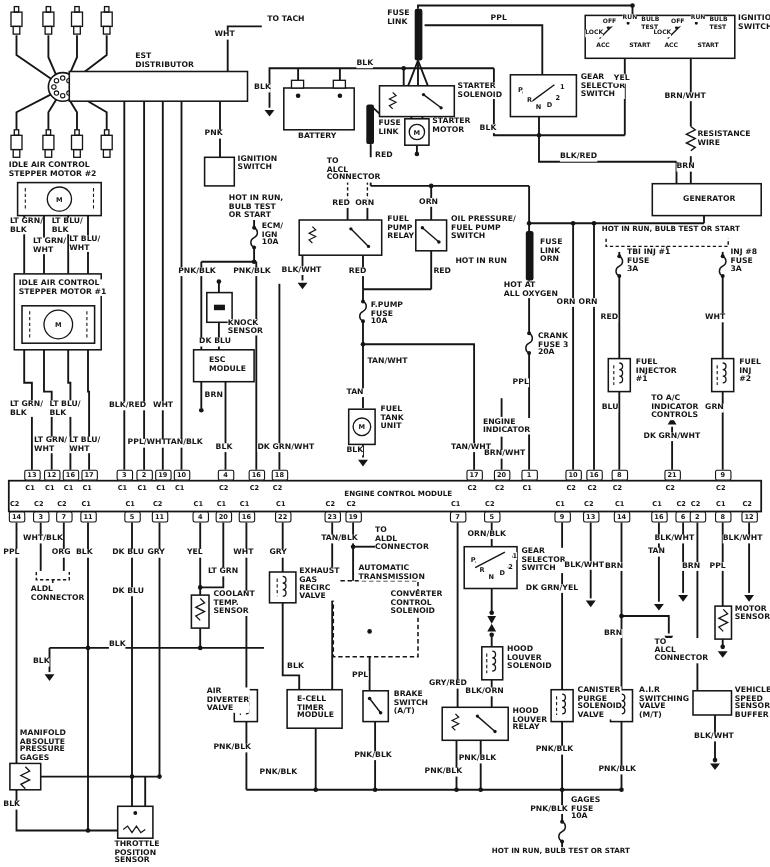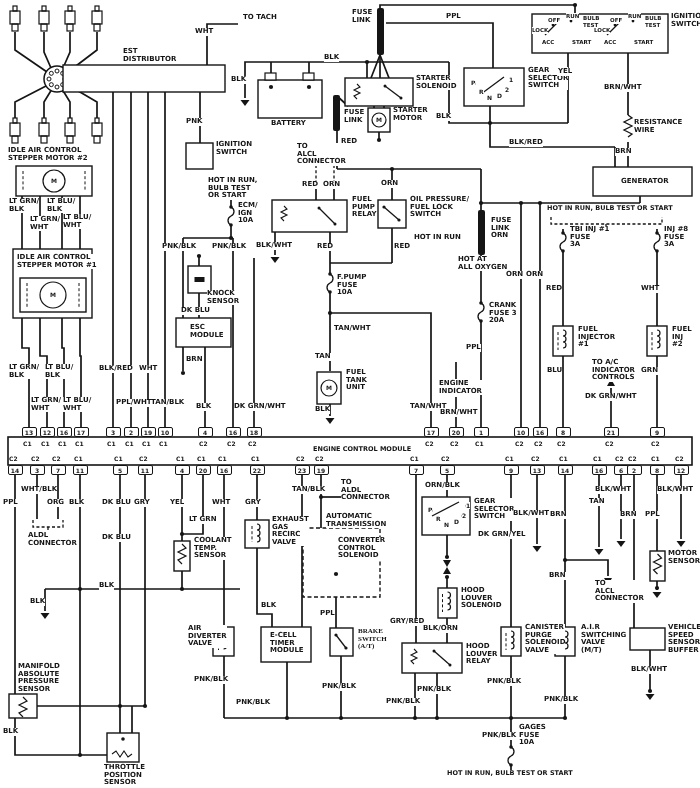--- a/index.html
+++ b/index.html
@@ -443,21 +443,21 @@
       <div class="lbl" style="left: 297px; top: 143px;">TO
 ALCL
 CONNECTOR</div>
       <div class="lbl" style="left: 302px; top: 181px;">RED</div>
       <div class="lbl" style="left: 323px; top: 181px;">ORN</div>
       <div class="lbl" style="left: 381px; top: 180px;">ORN</div>
       <div class="lbl" style="left: 352px; top: 196px;">FUEL
 PUMP
 RELAY</div>
       <div class="lbl" style="left: 410px; top: 196px;">OIL PRESSURE/
-FUEL LOCK
+FUEL PUMP
 SWITCH</div>
       <div class="lbl" style="left: 414px; top: 234px;">HOT IN RUN</div>
       <div class="lbl" style="left: 256px; top: 242px;">BLK/WHT</div>
       <div class="lbl" style="left: 317px; top: 243px;">RED</div>
       <div class="lbl" style="left: 394px; top: 243px;">RED</div>
       <div class="lbl" style="left: 337px; top: 274px;">F.PUMP
 FUSE
 10A</div>
       <div class="lbl" style="left: 334px; top: 325px;">TAN/WHT</div>
       <div class="lbl" style="left: 315px; top: 353px;">TAN</div>
@@ -551,46 +551,46 @@
 SENSOR</div>
       <div class="lbl" style="left: 99px; top: 582px;">BLK</div>
       <div class="lbl" style="left: 30px; top: 598px;">BLK</div>
       <div class="lbl" style="left: 188px; top: 625px;">AIR
 DIVERTER
 VALVE</div>
       <div class="lbl" style="left: 194px; top: 676px;">PNK/BLK</div>
       <div class="lbl" style="left: 18px; top: 663px;">MANIFOLD
 ABSOLUTE
 PRESSURE
-SENSOR</div>
+GAGES</div>
       <div class="lbl" style="left: 3px; top: 728px;">BLK</div>
       <div class="lbl" style="left: 104px; top: 764px;">THROTTLE
 POSITION
 SENSOR</div>
       <div class="lbl" style="left: 245px; top: 499px;">GRY</div>
       <div class="lbl" style="left: 272px; top: 516px;">EXHAUST
 GAS
 RECIRC
 VALVE</div>
       <div class="lbl" style="left: 261px; top: 602px;">BLK</div>
       <div class="lbl" style="left: 270px; top: 632px;">E-CELL
 TIMER
 MODULE</div>
       <div class="lbl" style="left: 236px; top: 699px;">PNK/BLK</div>
       <div class="lbl" style="left: 292px; top: 486px;">TAN/BLK</div>
       <div class="lbl" style="left: 341px; top: 479px;">TO
 ALDL
 CONNECTOR</div>
       <div class="lbl" style="left: 326px; top: 513px;">AUTOMATIC
 TRANSMISSION</div>
-      <div class="lbl" style="left: 338px; top: 537px;">CONVERTER
+      <div class="lbl" style="left: 355px; top: 537px;">CONVERTER
 CONTROL
 SOLENOID</div>
       <div class="lbl" style="left: 320px; top: 610px;">PPL</div>
-      <div class="lbl" style="left: 358px; top: 628px; font-family: Liberation Serif, serif;">BRAKE
+      <div class="lbl" style="left: 358px; top: 628px;">BRAKE
 SWITCH
 (A/T)</div>
       <div class="lbl" style="left: 322px; top: 683px;">PNK/BLK</div>
       <div class="lbl" style="left: 425px; top: 482px;">ORN/BLK</div>
       <div class="lbl" style="left: 474px; top: 498px;">GEAR
 SELECTOR
 SWITCH</div>
       <div class="lbl" style="left: 428px; top: 506px; font-size: 6px; line-height: 7px;">P</div>
       <div class="lbl" style="left: 436px; top: 515px; font-size: 6px; line-height: 7px;">R</div>
       <div class="lbl" style="left: 444px; top: 521px; font-size: 6px; line-height: 7px;">N</div>

